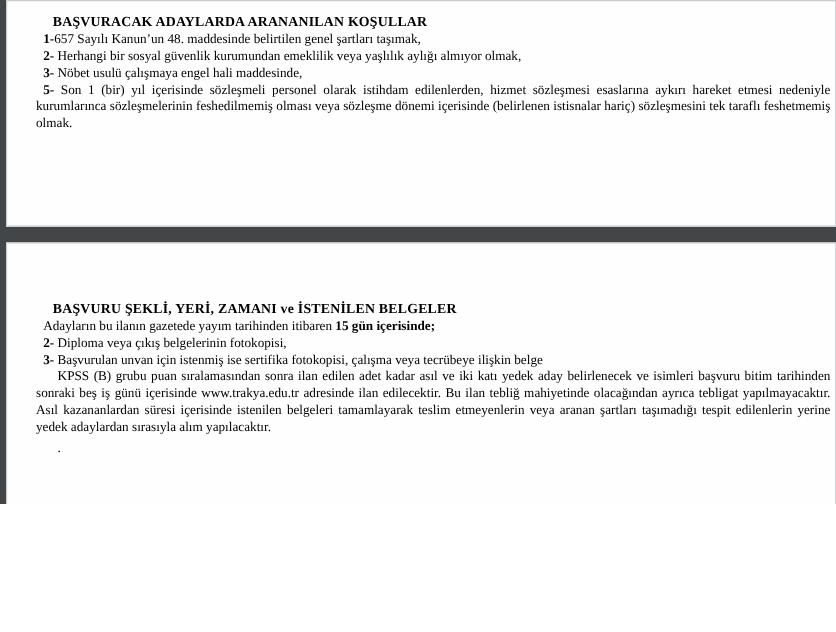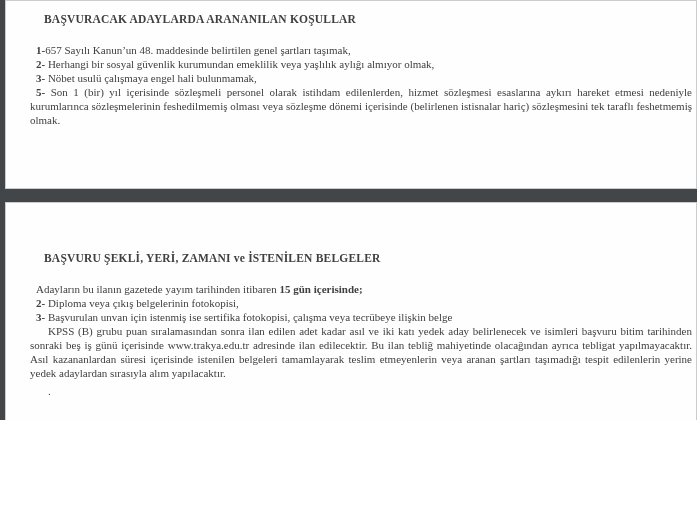--- a/index.html
+++ b/index.html
@@ -3,62 +3,62 @@
 <meta charset="utf-8">
 <style>
   html, body { margin: 0; padding: 0; background: #ffffff; }
   .viewer {
     position: relative;
     width: 697px;
     height: 420px;
     background: #424649;            
     overflow: hidden;
     font-family: "Liberation Serif", "DejaVu Serif", serif;
-    color: #404040;
+    color: #000000;
   }
   .page {
     position: absolute;
     left: 5px;
     width: 692px;
     background: #fefefe;
     box-sizing: border-box;
     box-shadow: 0 0 0 1px #caccce inset;
   }
   .page-1 { top: 0;   height: 189px; padding: 12px 5px 0 25px; }
   .page-2 { top: 202px; height: 325px; padding: 49px 5px 0 25px; }
 
   .doc-heading {
     font-size: 11.5px;
     font-weight: bold;
     letter-spacing: 0.2px;
     margin: 0 0 0 14px;
     line-height: 14px;
     white-space: nowrap;
   }
-  .body-block { margin-top: 17px; font-size: 11px; line-height: 14px; }
+  .body-block { font-size: 11px; line-height: 14px; }
   .line, .item { margin: 0; }
   .item { text-indent: 6px; text-align: justify; }
   .intro { text-indent: 6px; }
   .num { font-weight: bold; }
   .bold { font-weight: bold; }
   .note { font-weight: bold; font-style: italic; }
   .closing { text-indent: 18px; text-align: justify; margin: 0; }
   .trailing { margin: 4px 0 0 18px; }
 </style>
 </head>
 <body>
 
 <div class="viewer">
 
   <div class="page page-1">
     <h1 class="doc-heading">BAŞVURACAK ADAYLARDA ARANANILAN KOŞULLAR</h1>
     <div class="body-block">
       <p class="item"><span class="num">1-</span><span>657 Sayılı Kanun’un 48. maddesinde belirtilen genel şartları taşımak,</span></p>
       <p class="item"><span class="num">2-</span><span> Herhangi bir sosyal güvenlik kurumundan emeklilik veya yaşlılık aylığı almıyor olmak,</span></p>
-      <p class="item"><span class="num">3-</span><span> Nöbet usulü çalışmaya engel hali bulunmamak,</span></p>
+      <p class="item"><span class="num">3-</span><span> Nöbet usulü çalışmaya engel hali maddesinde,</span></p>
       <p class="item"><span class="num">5-</span><span> Son 1 (bir) yıl içerisinde sözleşmeli personel olarak istihdam edilenlerden, hizmet sözleşmesi esaslarına aykırı hareket etmesi nedeniyle kurumlarınca sözleşmelerinin feshedilmemiş olması veya sözleşme dönemi içerisinde (belirlenen istisnalar hariç) sözleşmesini tek taraflı feshetmemiş olmak.</span></p>
     </div>
   </div>
 
   <div class="page page-2">
     <h1 class="doc-heading">BAŞVURU ŞEKLİ, YERİ, ZAMANI ve İSTENİLEN BELGELER</h1>
     <div class="body-block">
       <p class="line intro"><span>Adayların bu ilanın gazetede yayım tarihinden itibaren </span><span class="bold">15 gün içerisinde;</span></p>
       <p class="item"><span class="num">2-</span><span> Diploma veya çıkış belgelerinin fotokopisi,</span></p>
       <p class="item"><span class="num">3-</span><span> Başvurulan unvan için istenmiş ise sertifika fotokopisi, çalışma veya tecrübeye ilişkin belge</span></p>

